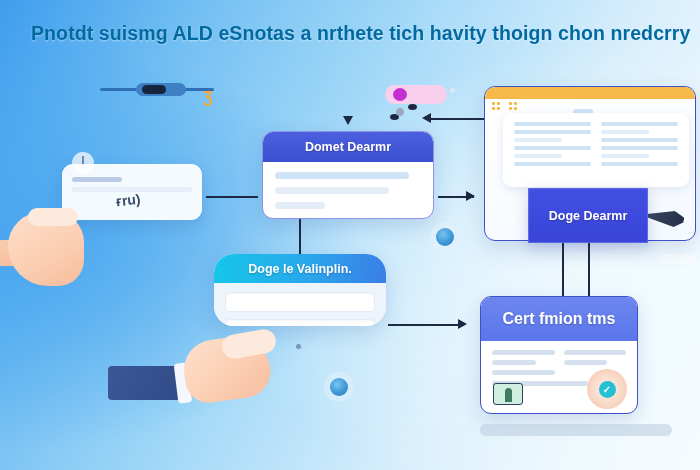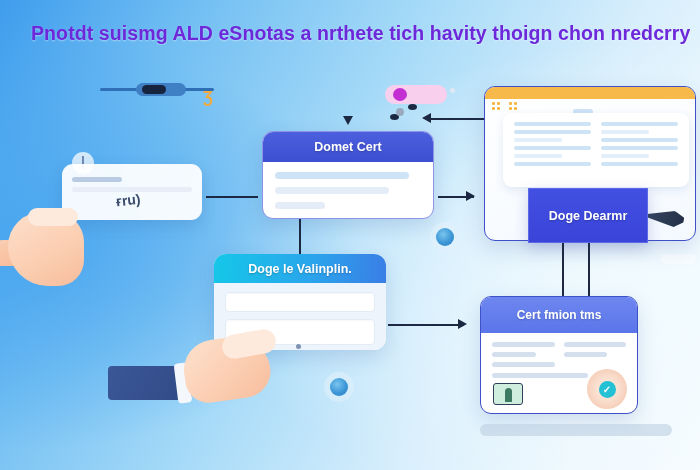--- a/index.html
+++ b/index.html
@@ -10,21 +10,21 @@
     background:
       radial-gradient(120% 90% at 100% 60%, #f2fbff 0%, rgba(242,251,255,0) 58%),
       radial-gradient(90% 80% at 2% 52%, #4aa6ef 0%, rgba(74,166,239,0) 55%),
       linear-gradient(118deg, #3f9ded 0%, #74c0f3 22%, #a8dbf8 46%, #d7eefc 68%, #eef8fe 86%, #f7fcff 100%);
   }
 
   
   .headline{
     position:absolute; left:14px; top:22px; width:676px;
     font-size:19.5px; font-weight:700; letter-spacing:.1px;
-    color:#6d28d9; white-space:nowrap; overflow:hidden;
+    color:#0369a1; white-space:nowrap; overflow:hidden;
     text-shadow:0 1px 2px rgba(255,255,255,.45);
     padding-left:17px;
   }
 
   
   .card{ position:absolute; border-radius:12px; background:#ffffff;
          box-shadow:0 7px 20px rgba(30,70,140,.16); overflow:hidden; }
   .card-head{ height:30px; display:flex; align-items:center; justify-content:center;
               font-size:12.5px; font-weight:700; color:#ffffff;
               text-shadow:0 1px 2px rgba(0,0,0,.22); white-space:nowrap; }
@@ -49,21 +49,21 @@
                width:2px; height:13px; background:#6f8cb4; }
   .note-scribble{ position:absolute; left:116px; top:192px; font-size:14px;
                color:#3b4d6b; font-weight:700; transform:rotate(-6deg); }
 
   
   #card-validator{ left:262px; top:131px; width:172px; height:88px;
                    border:1.3px solid #8d93e8; border-radius:11px; }
   #card-validator .card-head{ background:linear-gradient(180deg,#4c5fdd 0%,#3c4fd2 100%); }
 
   
-  #card-upload{ left:214px; top:254px; width:172px; height:96px; border-radius:12px; }
+  #card-upload{ left:214px; top:254px; width:172px; height:72px; border-radius:20px; }
   #card-upload .card-head{ height:29px;
       background:linear-gradient(95deg,#14c7e8 0%,#2aa6ec 55%,#3a7ee6 100%); }
   #card-upload .card-body{ background:#eef4fb; gap:7px; padding:9px 11px; }
   #card-upload .field{ height:20px; }
   .upload-dot{ position:absolute; left:296px; top:344px; width:5px; height:5px;
                border-radius:50%; background:#7e93b2; }
 
   
   #doc-window{ position:absolute; left:484px; top:86px; width:212px; height:155px;
      border:1.6px solid #3f51c9; border-radius:11px;
@@ -91,22 +91,22 @@
   
   #banner-scan{ position:absolute; left:528px; top:188px; width:120px; height:55px;
      background:linear-gradient(180deg,#4150e2 0%,#3a44d8 100%);
      border:1.3px solid #5d6ae8; display:flex; align-items:center; justify-content:center;
      font-size:12.5px; font-weight:700; color:#fff; text-shadow:0 1px 2px rgba(0,0,0,.25);
      white-space:nowrap; box-shadow:0 5px 14px rgba(40,60,160,.22); }
 
   
   #card-certificate{ left:480px; top:296px; width:158px; height:118px;
      border:1.6px solid #3f51c9; border-radius:11px; background:#fff; }
-  #card-certificate .card-head{ height:36px;
-     background:linear-gradient(180deg,#6d86ef 0%,#5b76ea 100%); font-size:12px; }
+  #card-certificate .card-head{ height:44px;
+     background:linear-gradient(180deg,#6d86ef 0%,#5b76ea 100%); font-size:16px; }
   #card-certificate .cert-body{ padding:9px 11px 0 11px; }
   #card-certificate .cert-rows{ display:flex; gap:9px; }
   #card-certificate .cert-rows .col{ flex:1; display:flex; flex-direction:column; gap:5px; }
   #card-certificate .cert-rows .t{ height:5px; border-radius:3px; background:#d5e0ef; }
   #card-certificate .cert-rows .t.s{ width:70%; }
   #card-certificate .cert-wide{ margin-top:6px; height:5px; width:72%;
      border-radius:3px; background:#d5e0ef; }
   .cert-photo{ position:absolute; left:12px; bottom:8px; width:30px; height:22px;
      border:1.6px solid #2f3f5e; border-radius:3px; background:#cfeede; }
   .cert-photo::after{ content:""; position:absolute; left:11px; top:4px; width:7px; height:14px;
@@ -202,21 +202,21 @@
 
 <div class="hand-left">
   <div class="thumb"></div>
   <div class="palm"></div>
   <div class="knuckle"></div>
 </div>
 
 <div class="conn h" style="left:206px; top:196px; width:52px;"></div>
 
 <div class="card" id="card-validator">
-  <div class="card-head">Domet Cert</div>
+  <div class="card-head">Domet Dearmr</div>
   <div class="card-body">
     <div class="line accent" style="width:92%;"></div>
     <div class="line" style="width:78%;"></div>
     <div class="line" style="width:34%;"></div>
   </div>
 </div>
 
 <div class="arrow down" style="left:343px; top:116px;"></div>
 
 <div class="conn h" style="left:438px; top:196px; width:36px;"></div>

